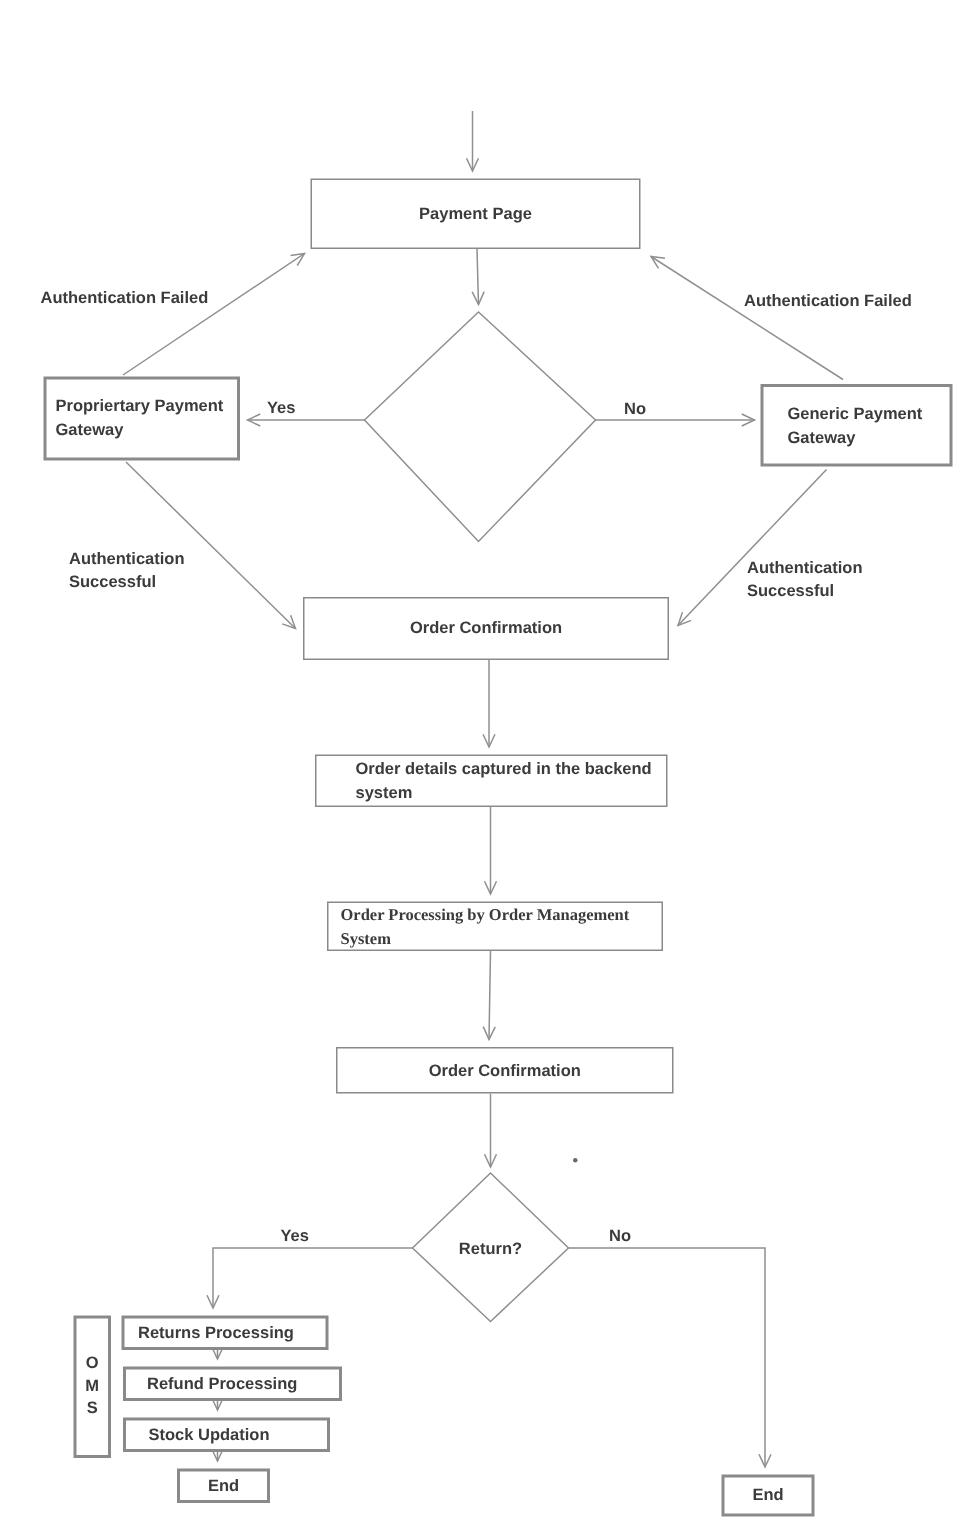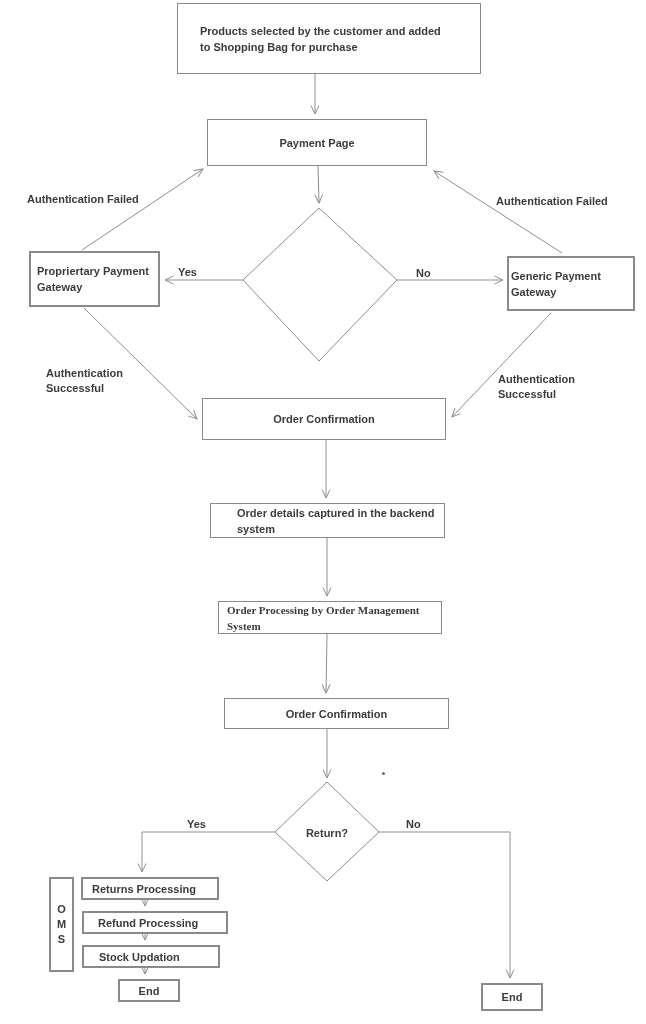--- a/index.html
+++ b/index.html
@@ -58,33 +58,30 @@
     <path d="M327,729 L327,778" marker-end="url(#ah)"></path>
     <path d="M275,832 L142,832 L142,872" marker-end="url(#ah)"></path>
     <path d="M379,832 L510,832 L510,978" marker-end="url(#ah)"></path>
     <path d="M145,900 L145,906" marker-end="url(#ah)"></path>
     <path d="M145,934 L145,940" marker-end="url(#ah)"></path>
     <path d="M145,968 L145,974" marker-end="url(#ah)"></path>
     <polygon points="319,208 397,280 319,361 243,280"></polygon>
     <polygon points="327,782 379,832 327,881 275,832"></polygon>
   </svg>
 
-  <div class="node" style="left:177px;top:3px;width:304px;height:71px;padding-left:22px;padding-right:26px;">
-    <span>Products selected by the customer and added to Shopping Bag for purchase</span>
-  </div>
 
   <div class="node c" style="left:207px;top:119px;width:220px;height:47px;">
     <span>Payment Page</span>
   </div>
 
   <div class="node b2" style="left:29px;top:251px;width:131px;height:56px;padding-left:6px;padding-right:4px;">
     <span>Propriertary Payment Gateway</span>
   </div>
 
-  <div class="node b2" style="left:507px;top:256px;width:128px;height:55px;padding-left:2px;padding-right:4px;">
+  <div class="node b2" style="left:507px;top:256px;width:128px;height:55px;padding-left:16px;padding-right:4px;">
     <span>Generic Payment Gateway</span>
   </div>
 
 
   <div class="node c" style="left:202px;top:398px;width:244px;height:42px;">
     <span>Order Confirmation</span>
   </div>
 
   <div class="node" style="left:210px;top:503px;width:235px;height:35px;padding-left:26px;padding-right:6px;">
     <span>Order details captured in the backend system</span>

